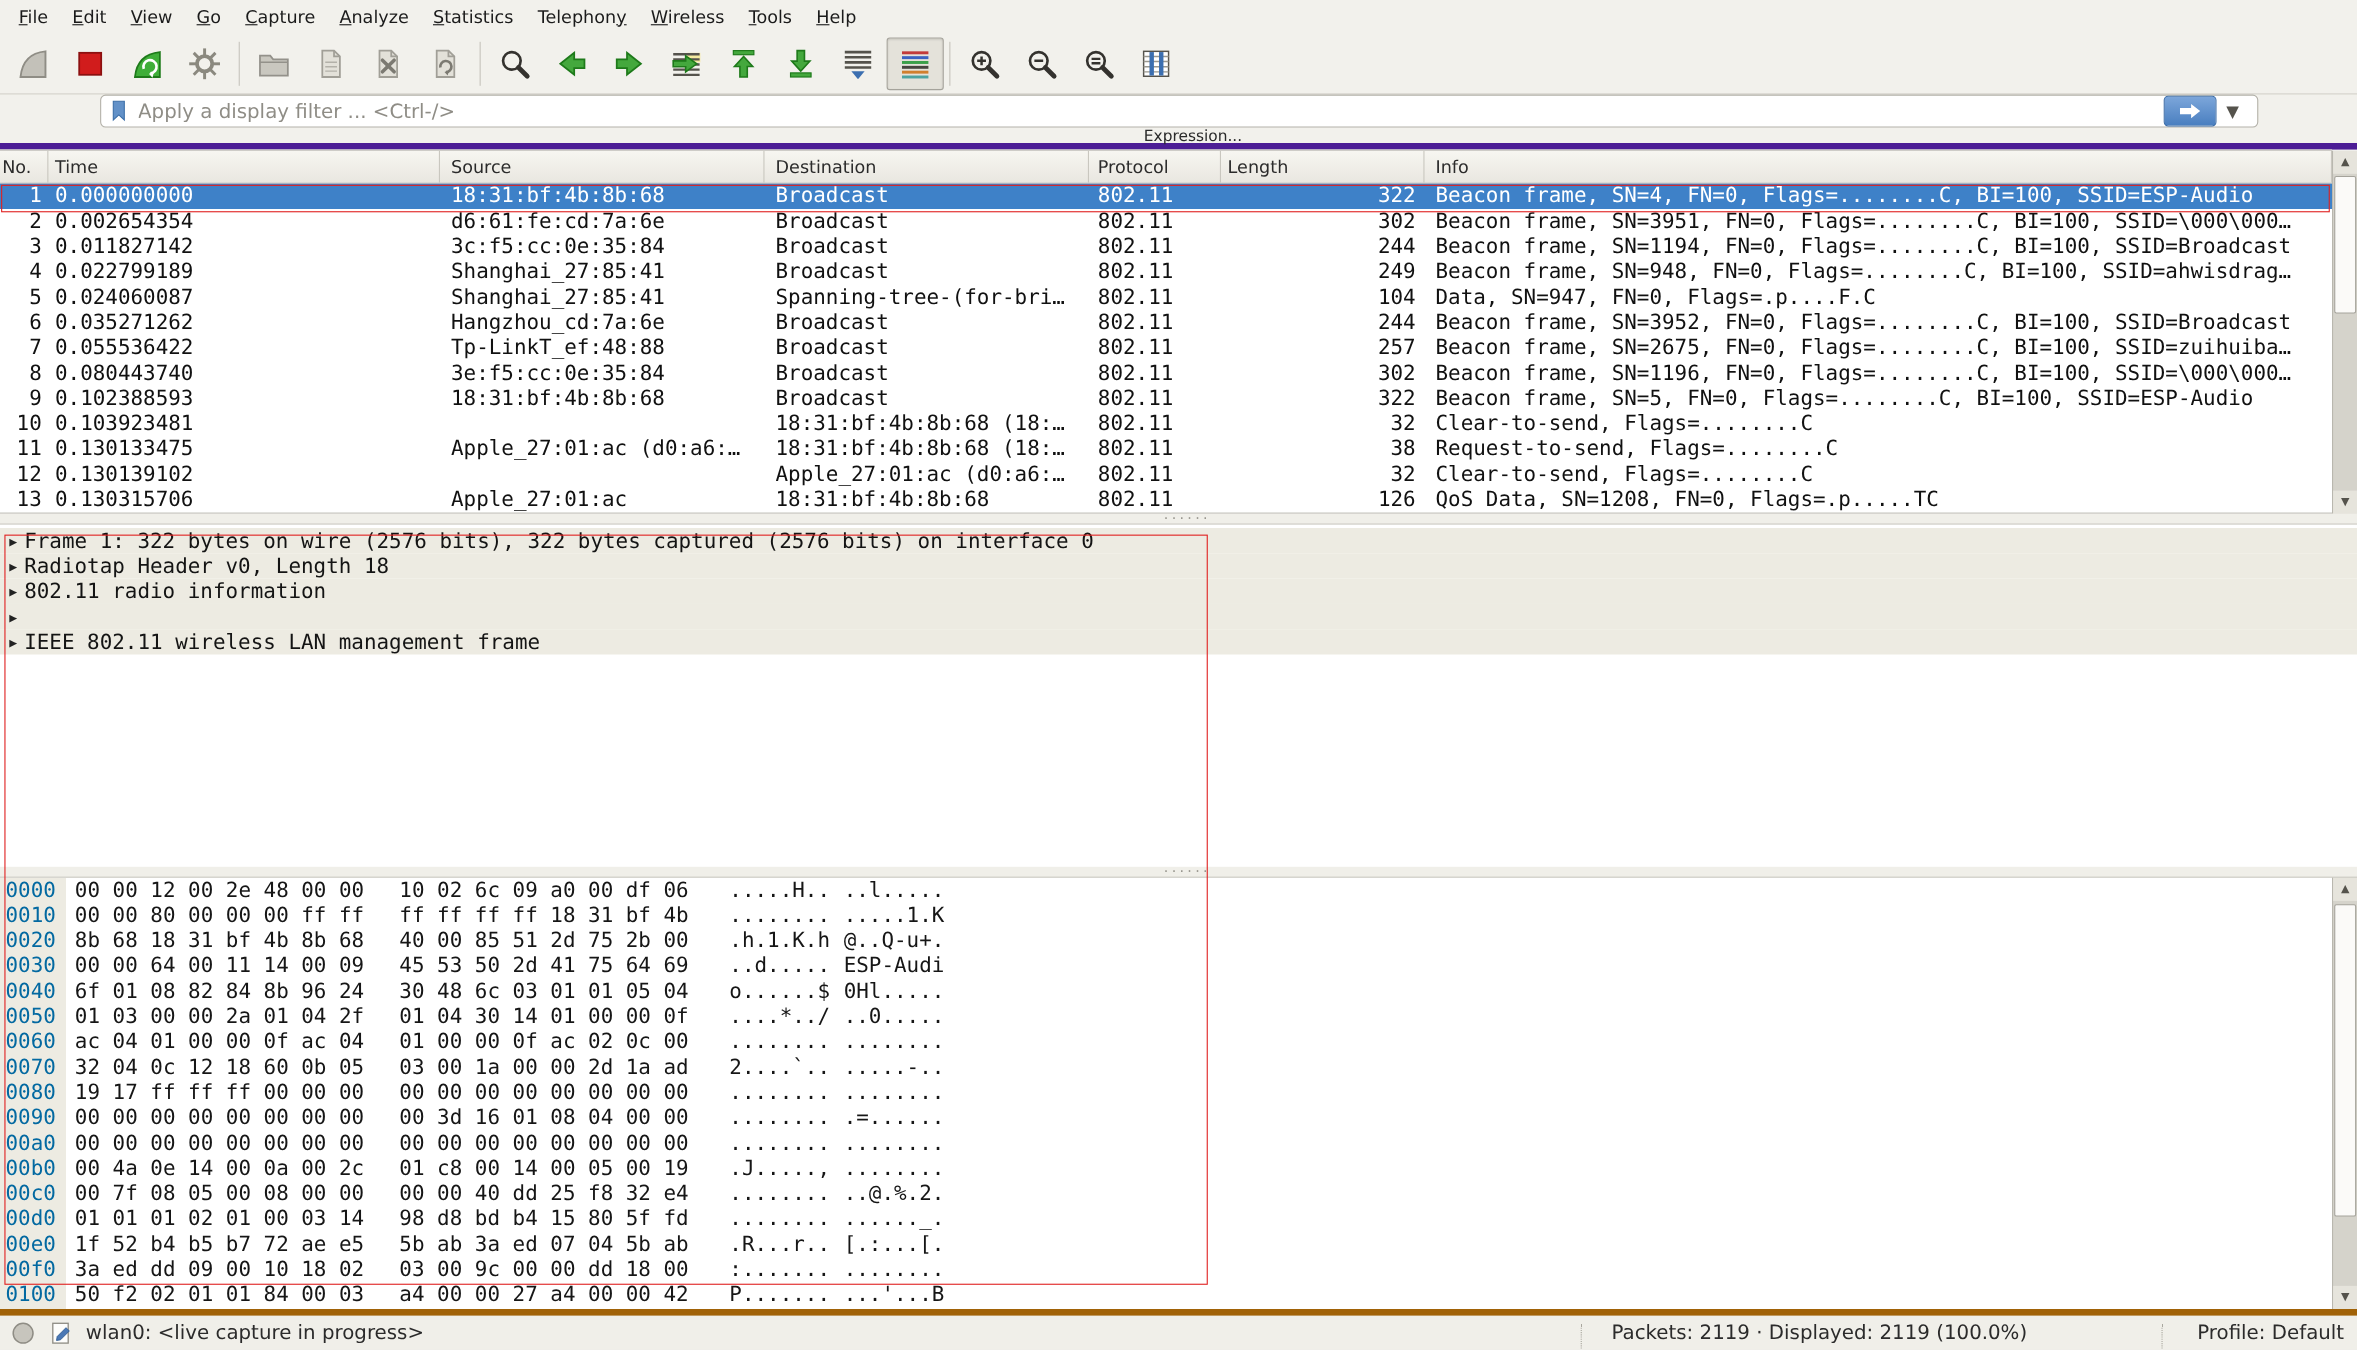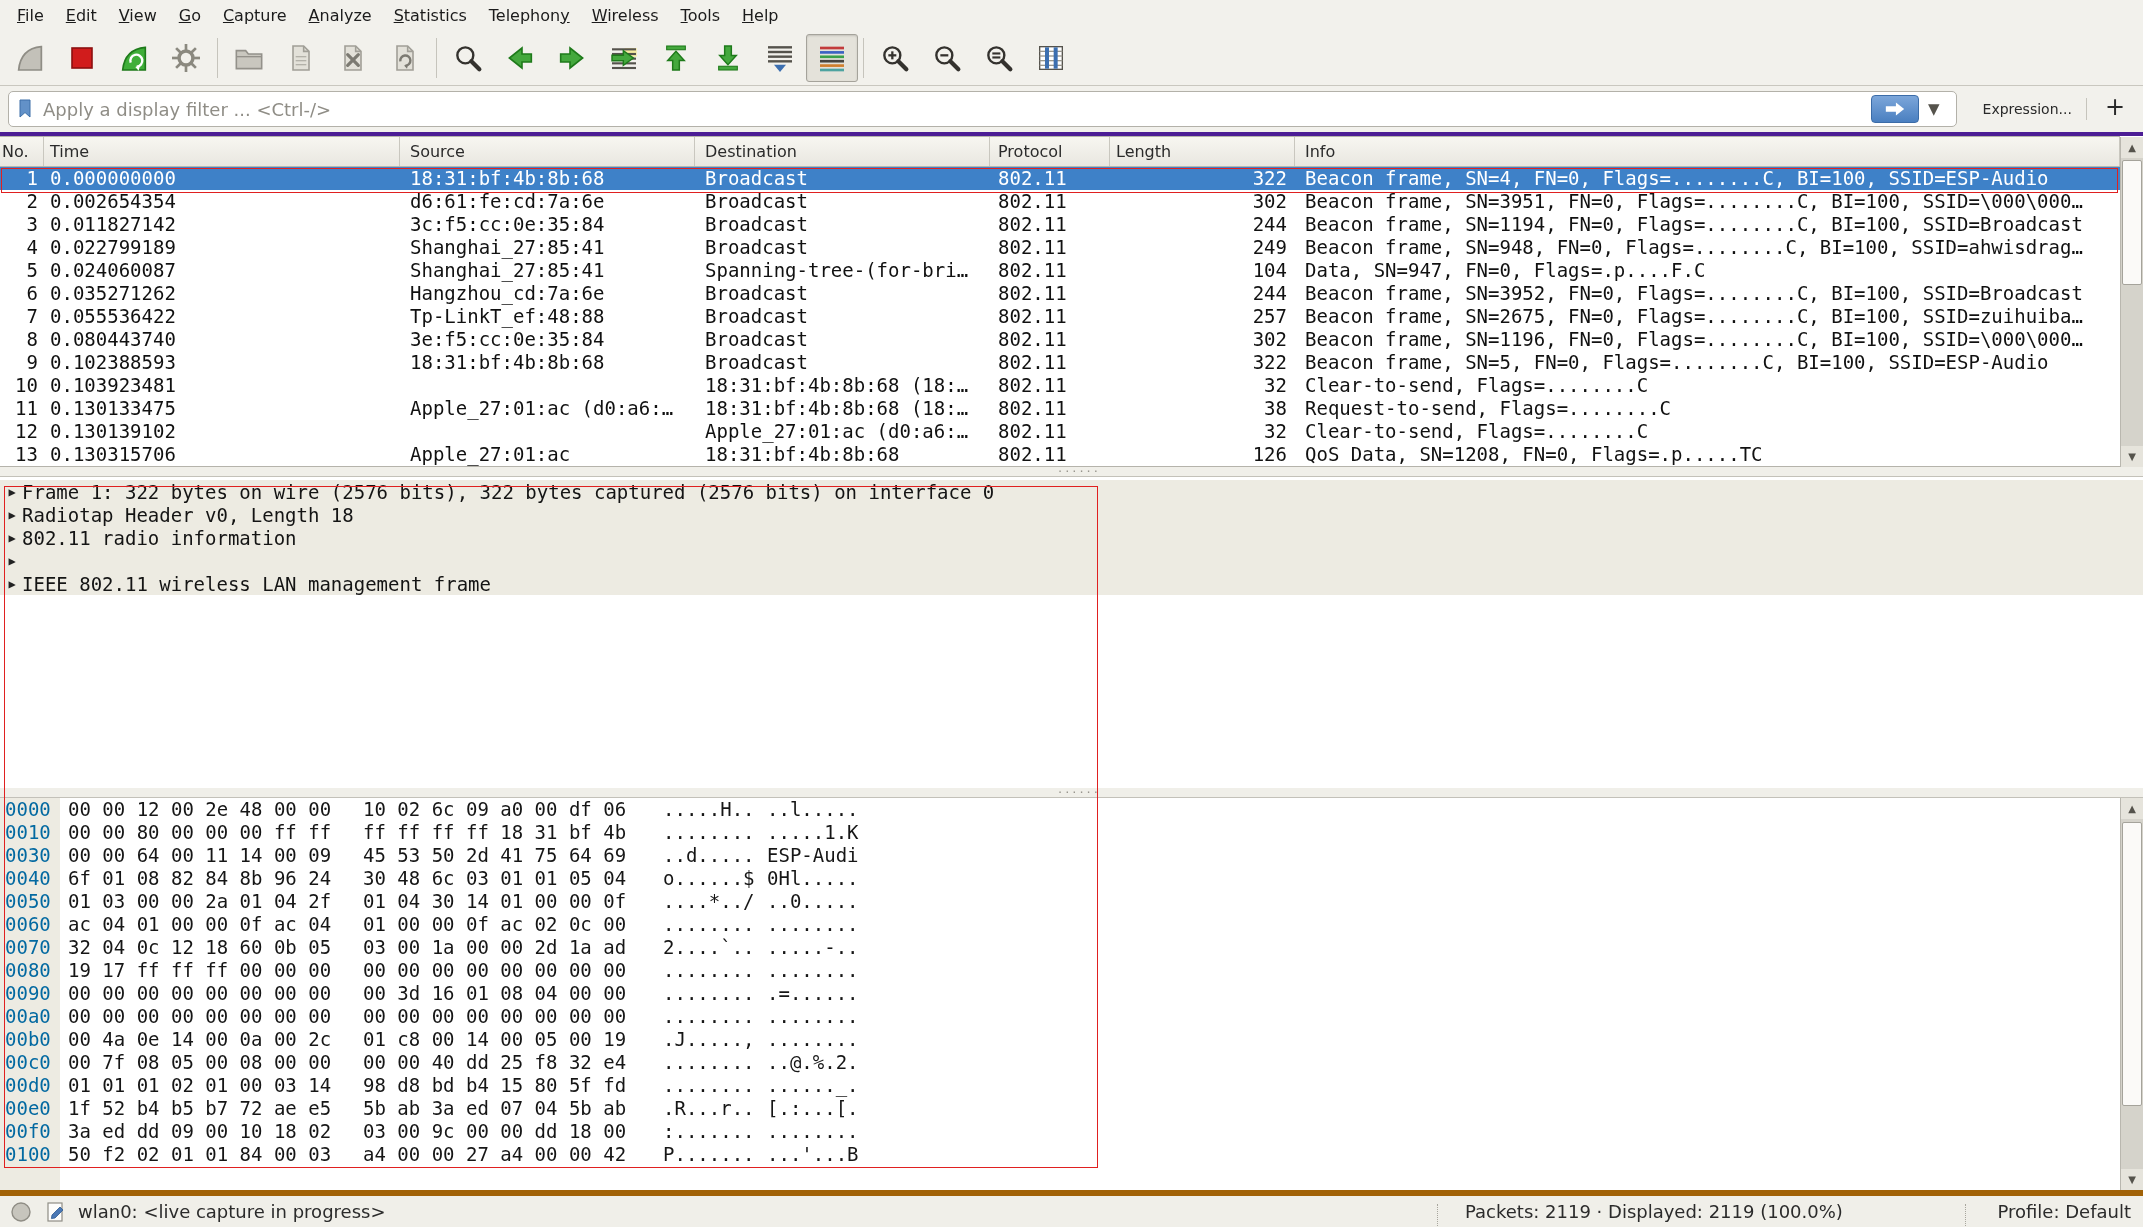--- a/index.html
+++ b/index.html
@@ -20,22 +20,22 @@
     position:absolute; left:0; top:30px; width:100%; height:56px;
     background:#f2f1ec; border-bottom:1px solid #c9c7bf;
     display:flex; align-items:center; padding-left:4px;
   }
   .tbtn { width:52px; height:48px; display:flex; align-items:center; justify-content:center; border:1px solid transparent; border-radius:3px; }
   .tbtn.pressed { border:1px solid #a5a39b; background:#e4e2da; box-shadow:inset 0 1px 2px rgba(0,0,0,.15); }
   .tsep { width:1px; height:40px; background:#c6c4bc; margin:0 5px; }
   
   .filterbar {
     position:absolute; left:0; top:86px; width:100%; height:50px;
-    background:#f2f1ec; border-bottom:4px solid #4c1d95;
-    display:flex; align-items:center; padding:0 8px;
+    background:#f2f1ec; border-bottom:6px solid #4c1d95;
+    display:flex; align-items:center; padding:0 8px;flex-direction:column;
   }
   .filter-field {
     width:1962px; height:36px; background:#fff; border:1px solid #b3b1a9; border-radius:5px;
     display:flex; align-items:center; padding:0 6px;
   }
   .filter-placeholder { color:#8f8d86; font-size:18px; margin-left:8px; flex:1; white-space:nowrap; overflow:hidden; }
   .apply-btn {
     width:48px; height:28px; border-radius:4px; border:1px solid #3b6ca8;
     background:linear-gradient(#7ca6da,#4a7fc0); display:flex; align-items:center; justify-content:center;
   }
@@ -511,20 +511,21 @@
 
   <div class="splitter" style="top:788px;">
       <span class="grip">······</span>
     </div>
 
   <div class="hex-pane">
     <div class="hex-gutter"></div>
     <div id="hex-body" style="position:relative;">
         <div class="hex-row"><span class="hx-off">0000</span><span class="hx-g1">00 00 12 00 2e 48 00 00</span><span class="hx-g2">10 02 6c 09 a0 00 df 06</span><span class="hx-a1">.....H..</span><span class="hx-a2">..l.....</span></div>
         <div class="hex-row"><span class="hx-off">0010</span><span class="hx-g1">00 00 80 00 00 00 ff ff</span><span class="hx-g2">ff ff ff ff 18 31 bf 4b</span><span class="hx-a1">........</span><span class="hx-a2">.....1.K</span></div>
+        <div class="hex-row"><span class="hx-off">0020</span><span class="hx-g1">8b 68 18 31 bf 4b 8b 68</span><span class="hx-g2">40 00 85 51 2d 75 2b 00</span><span class="hx-a1">.h.1.K.h</span><span class="hx-a2">@..Q-u+.</span></div>
         <div class="hex-row"><span class="hx-off">0030</span><span class="hx-g1">00 00 64 00 11 14 00 09</span><span class="hx-g2">45 53 50 2d 41 75 64 69</span><span class="hx-a1">..d.....</span><span class="hx-a2">ESP-Audi</span></div>
         <div class="hex-row"><span class="hx-off">0040</span><span class="hx-g1">6f 01 08 82 84 8b 96 24</span><span class="hx-g2">30 48 6c 03 01 01 05 04</span><span class="hx-a1">o......$</span><span class="hx-a2">0Hl.....</span></div>
         <div class="hex-row"><span class="hx-off">0050</span><span class="hx-g1">01 03 00 00 2a 01 04 2f</span><span class="hx-g2">01 04 30 14 01 00 00 0f</span><span class="hx-a1">....*../</span><span class="hx-a2">..0.....</span></div>
         <div class="hex-row"><span class="hx-off">0060</span><span class="hx-g1">ac 04 01 00 00 0f ac 04</span><span class="hx-g2">01 00 00 0f ac 02 0c 00</span><span class="hx-a1">........</span><span class="hx-a2">........</span></div>
         <div class="hex-row"><span class="hx-off">0070</span><span class="hx-g1">32 04 0c 12 18 60 0b 05</span><span class="hx-g2">03 00 1a 00 00 2d 1a ad</span><span class="hx-a1">2....`..</span><span class="hx-a2">.....-..</span></div>
         <div class="hex-row"><span class="hx-off">0080</span><span class="hx-g1">19 17 ff ff ff 00 00 00</span><span class="hx-g2">00 00 00 00 00 00 00 00</span><span class="hx-a1">........</span><span class="hx-a2">........</span></div>
         <div class="hex-row"><span class="hx-off">0090</span><span class="hx-g1">00 00 00 00 00 00 00 00</span><span class="hx-g2">00 3d 16 01 08 04 00 00</span><span class="hx-a1">........</span><span class="hx-a2">.=......</span></div>
         <div class="hex-row"><span class="hx-off">00a0</span><span class="hx-g1">00 00 00 00 00 00 00 00</span><span class="hx-g2">00 00 00 00 00 00 00 00</span><span class="hx-a1">........</span><span class="hx-a2">........</span></div>
         <div class="hex-row"><span class="hx-off">00b0</span><span class="hx-g1">00 4a 0e 14 00 0a 00 2c</span><span class="hx-g2">01 c8 00 14 00 05 00 19</span><span class="hx-a1">.J.....,</span><span class="hx-a2">........</span></div>
         <div class="hex-row"><span class="hx-off">00c0</span><span class="hx-g1">00 7f 08 05 00 08 00 00</span><span class="hx-g2">00 00 40 dd 25 f8 32 e4</span><span class="hx-a1">........</span><span class="hx-a2">..@.%.2.</span></div>

